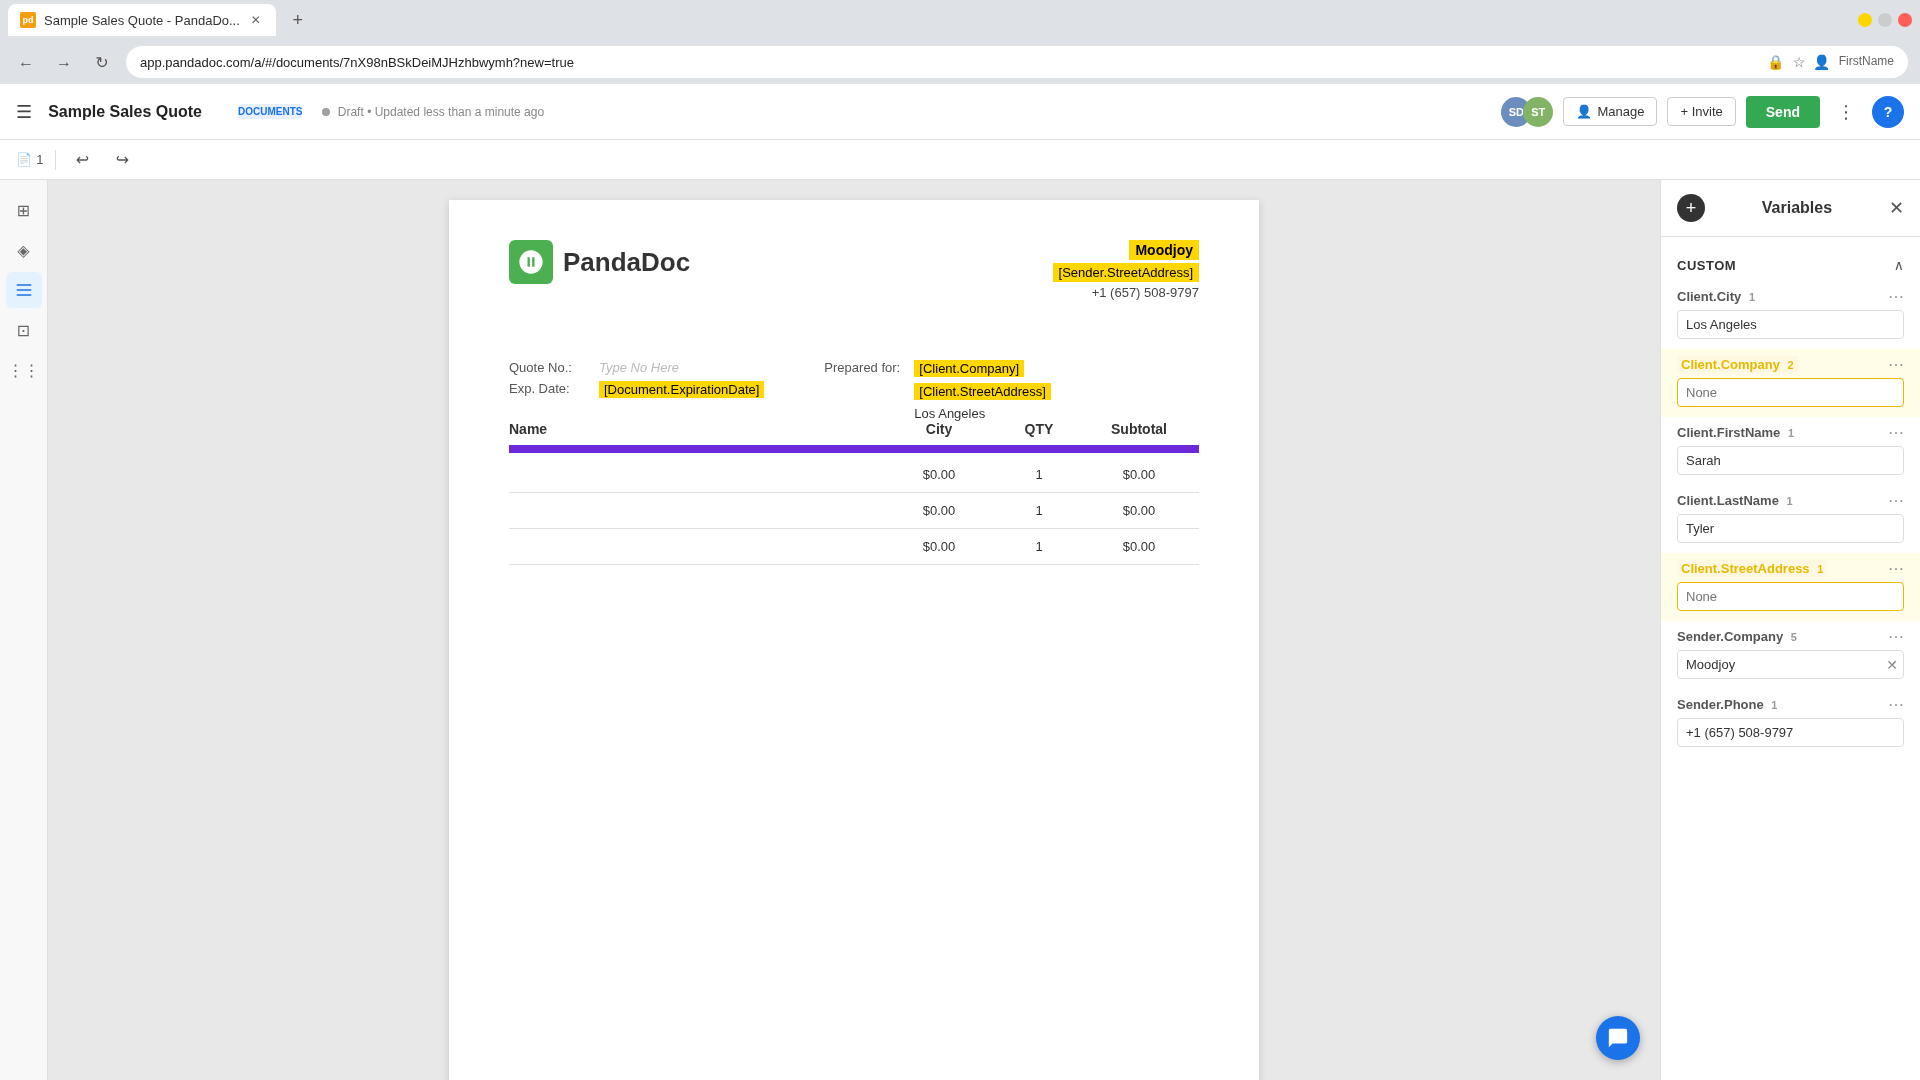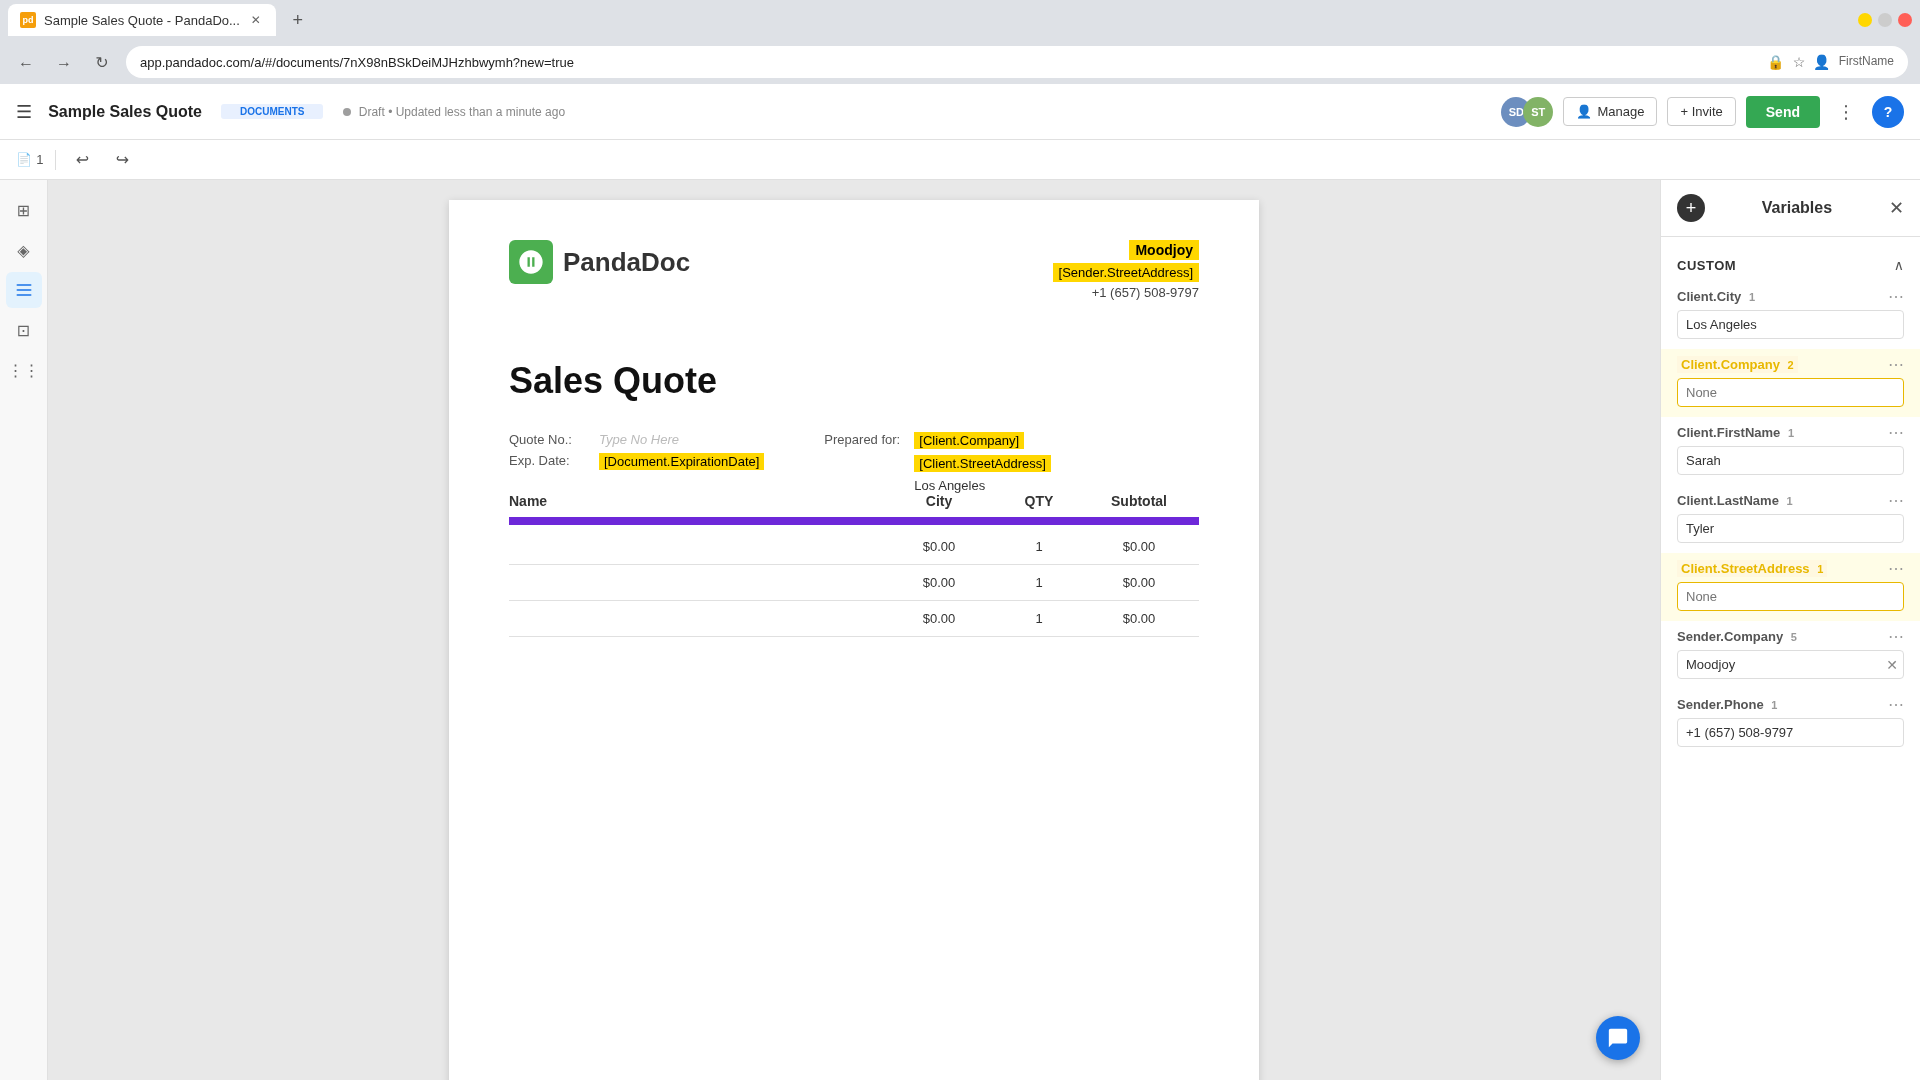--- a/index.html
+++ b/index.html
@@ -18,21 +18,21 @@
     .browser-addressbar { background: #dee1e6; height: 44px; display: flex; align-items: center; padding: 0 12px; gap: 10px; }
     .nav-btn { width: 28px; height: 28px; border-radius: 50%; display: flex; align-items: center; justify-content: center; color: #555; font-size: 16px; cursor: pointer; }
     .address-bar { flex: 1; background: white; border-radius: 20px; height: 32px; display: flex; align-items: center; padding: 8px 14px; font-size: 13px; color: #222; }
     .address-bar-icons { display: flex; gap: 8px; margin-left: auto; }
     .addr-icon { color: #666; font-size: 14px; cursor: pointer; }
 
     
     .app-header { background: white; height: 56px; display: flex; align-items: center; padding: 0 16px; gap: 16px; border-bottom: 1px solid #e0e0e0; flex-shrink: 0; }
     .menu-icon { font-size: 18px; color: #444; cursor: pointer; }
     .doc-title { font-size: 16px; font-weight: 600; color: #222; }
-    .doc-badge { background: #e8f0fe; color: #1a73e8; font-size: 10px; font-weight: 600; padding: 2px 19px; border-radius: 3px; margin-left: 3px; }
+    .doc-badge { background: #e8f0fe; color: #1a73e8; font-size: 10px; font-weight: 600; padding: 2px 0; border-radius: 3px; margin-left: 20px; }
     .doc-meta { font-size: 12px; color: #888; margin-left: 4px; }
     .dot { width: 8px; height: 8px; border-radius: 50%; background: #9e9e9e; display: inline-block; margin-right: 4px; }
     .header-right { margin-left: auto; display: flex; align-items: center; gap: 10px; }
     .avatar-group { display: flex; gap: -4px; }
     .avatar { width: 30px; height: 30px; border-radius: 50%; display: flex; align-items: center; justify-content: center; font-size: 11px; font-weight: 700; color: white; }
     .av-sd { background: #6c8ebf; }
     .av-st { background: #82b366; }
     .manage-btn { display: flex; align-items: center; gap: 5px; border: 1px solid #ccc; border-radius: 4px; padding: 6px 12px; font-size: 13px; color: #333; cursor: pointer; background: white; }
     .invite-btn { display: flex; align-items: center; gap: 5px; border: 1px solid #ccc; border-radius: 4px; padding: 6px 12px; font-size: 13px; color: #333; cursor: pointer; background: white; }
     .send-btn { background: #34a853; color: white; border: none; border-radius: 4px; padding: 8px 20px; font-size: 14px; font-weight: 600; cursor: pointer; }
@@ -216,23 +216,20 @@
           </div>
           <span class="logo-text">PandaDoc</span>
         </div>
         <div class="company-info">
           <div><span class="company-name">Moodjoy</span></div>
           <div><span class="company-address">[Sender.StreetAddress]</span></div>
           <div class="company-phone">+1 (657) 508-9797</div>
         </div>
       </div>
 
-      <div class="doc-title-area">
-        <h1 class="sales-quote-title">Sales Quote</h1>
-      </div>
 
       <div class="doc-meta-row">
         <div class="meta-left">
           <div class="meta-row">
             <span class="meta-label">Quote No.:</span>
             <span class="meta-placeholder">Type No Here</span>
           </div>
           <div class="meta-row">
             <span class="meta-label">Exp. Date:</span>
             <span class="meta-variable">[Document.ExpirationDate]</span>

